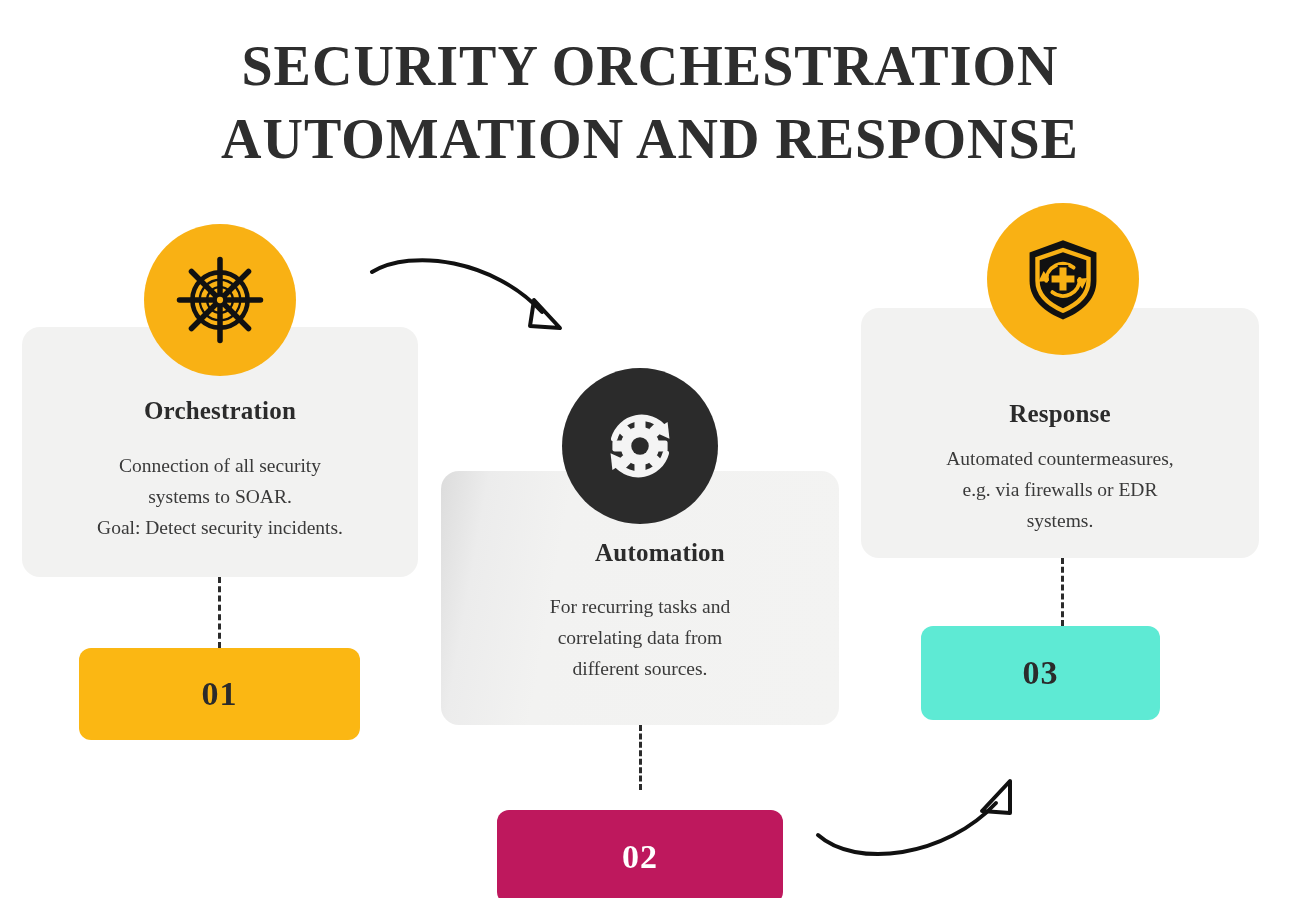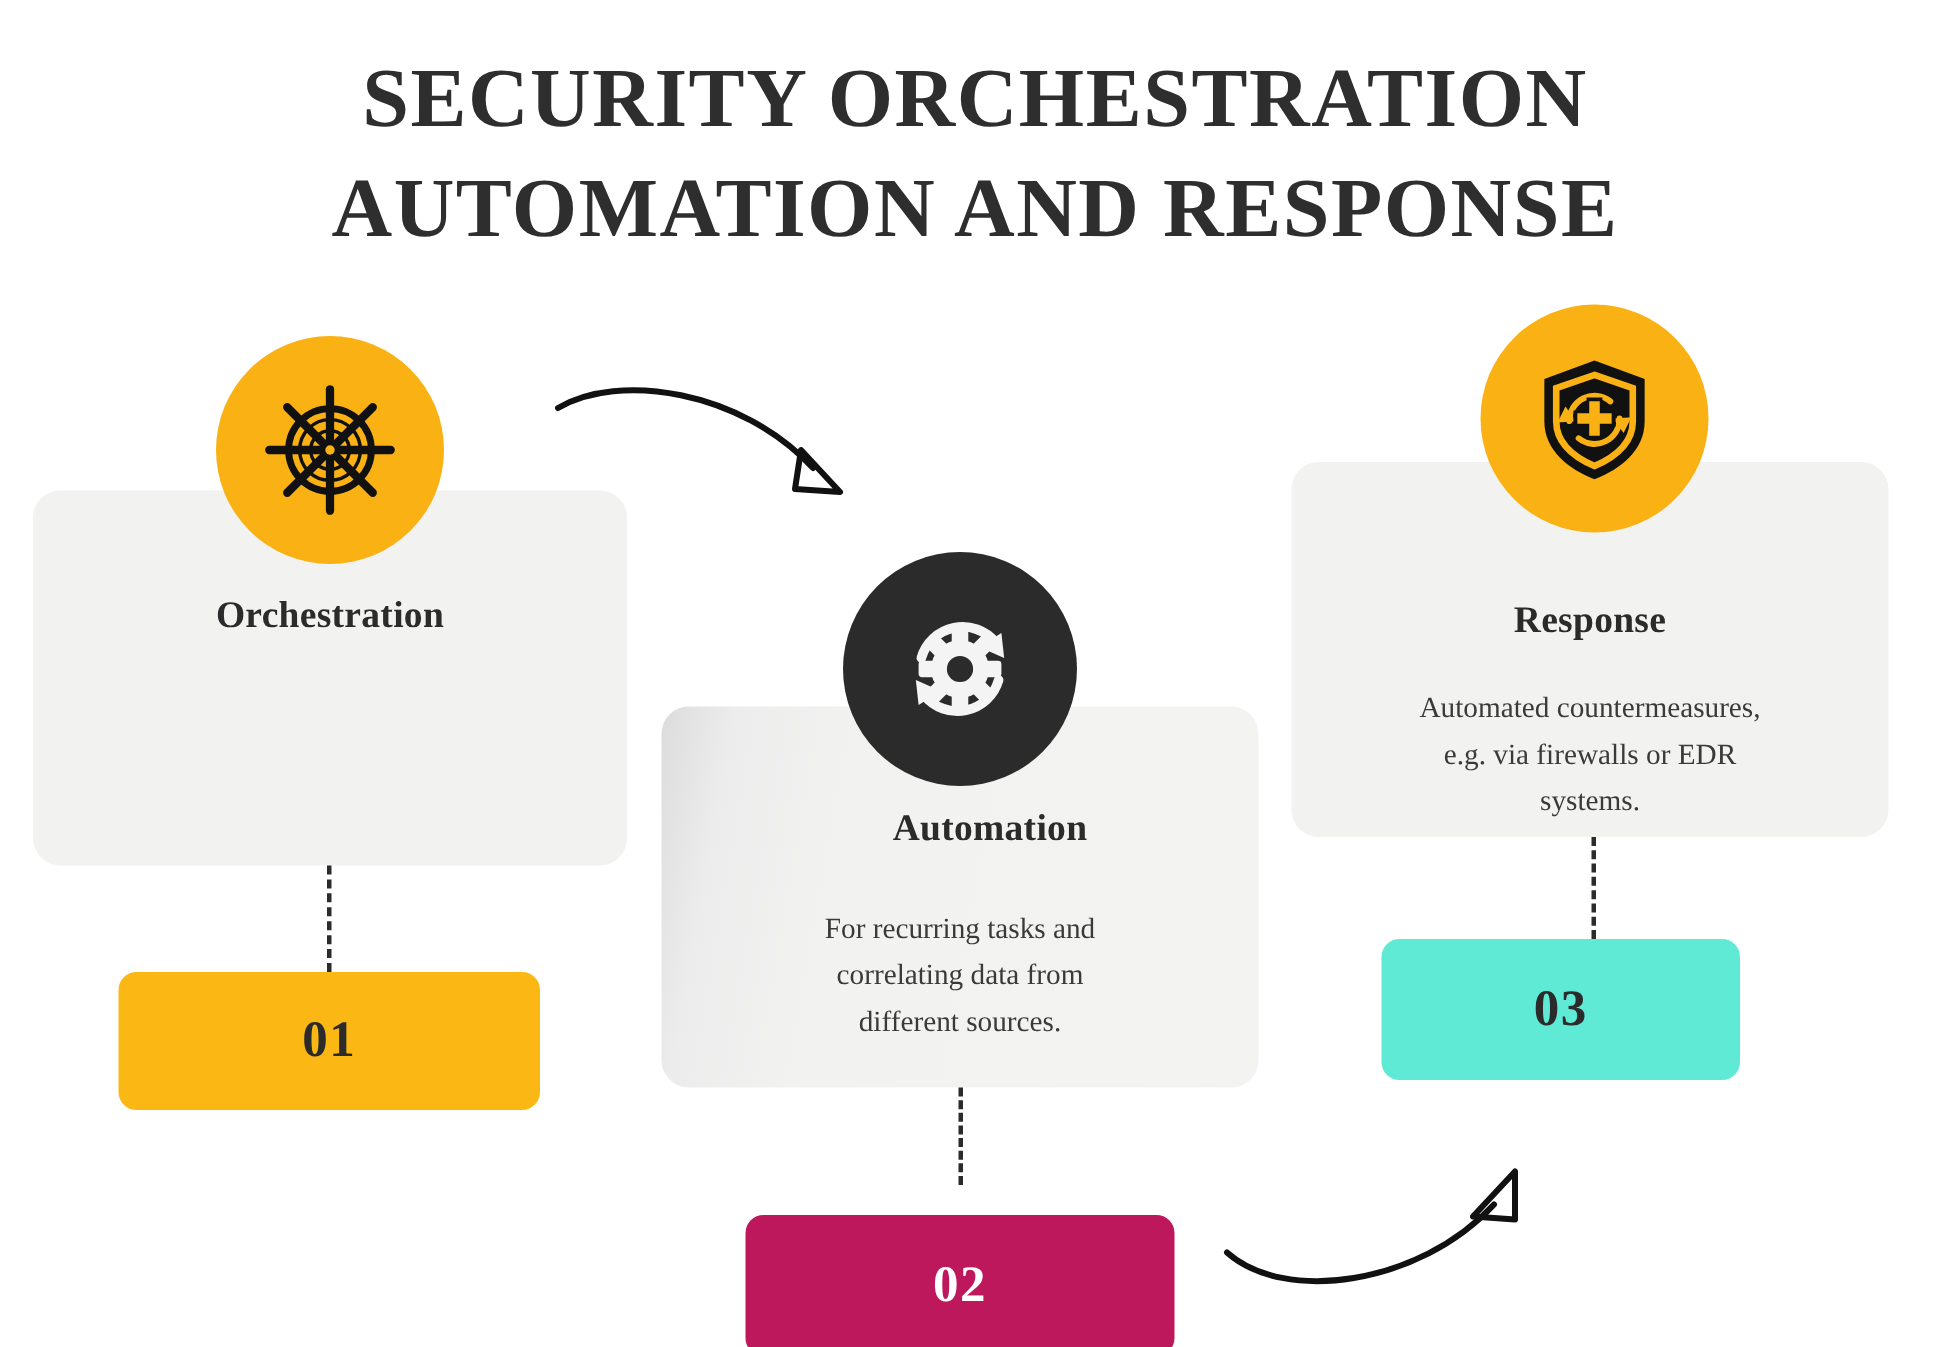--- a/index.html
+++ b/index.html
@@ -63,28 +63,28 @@
   }
   #card-orchestration .card-title { margin-top:70px; }
   #card-orchestration .card-desc  { margin-top:26px; }
 
   #card-automation {
     left:441px; top:471px;
     width:398px; height:254px;
     background:linear-gradient(100deg,#dcdcdc 0%,#ececec 11%,#f2f2f1 30%,#f3f3f2 100%);
   }
   #card-automation .card-title { margin-top:68px;padding-left:40px; }
-  #card-automation .card-desc  { margin-top:38px; }
+  #card-automation .card-desc  { margin-top:25px; }
 
   #card-response {
     left:861px; top:308px;
     width:398px; height:250px;
   }
   #card-response .card-title { margin-top:92px; }
-  #card-response .card-desc  { margin-top:30px; }
+  #card-response .card-desc  { margin-top:16px; }
 
   
   .dot-grid {
     position:absolute;
     left:42px; top:345px;
     width:62px; height:42px;
   }
 
   
   .icon-circle {
@@ -185,20 +185,23 @@
         <circle cx="14" cy="38" r="1.7"></circle>
         <circle cx="26" cy="38" r="1.7"></circle>
       <circle cx="38" cy="38" r="1.7"></circle>
         <circle cx="50" cy="38" r="1.7"></circle>
         <circle cx="60" cy="38" r="1.7"></circle>
     </g>
   </svg>
 
   <div class="card" id="card-orchestration">
     <div class="card-title">Orchestration</div>
+    <div class="card-desc">Connection of all security
+systems to SOAR.
+Goal: Detect security incidents.</div>
   </div>
 
   <div class="card" id="card-automation">
     <div class="card-title">Automation</div>
     <div class="card-desc">For recurring tasks and
 correlating data from
 different sources.</div>
   </div>
 
   <div class="card" id="card-response">

